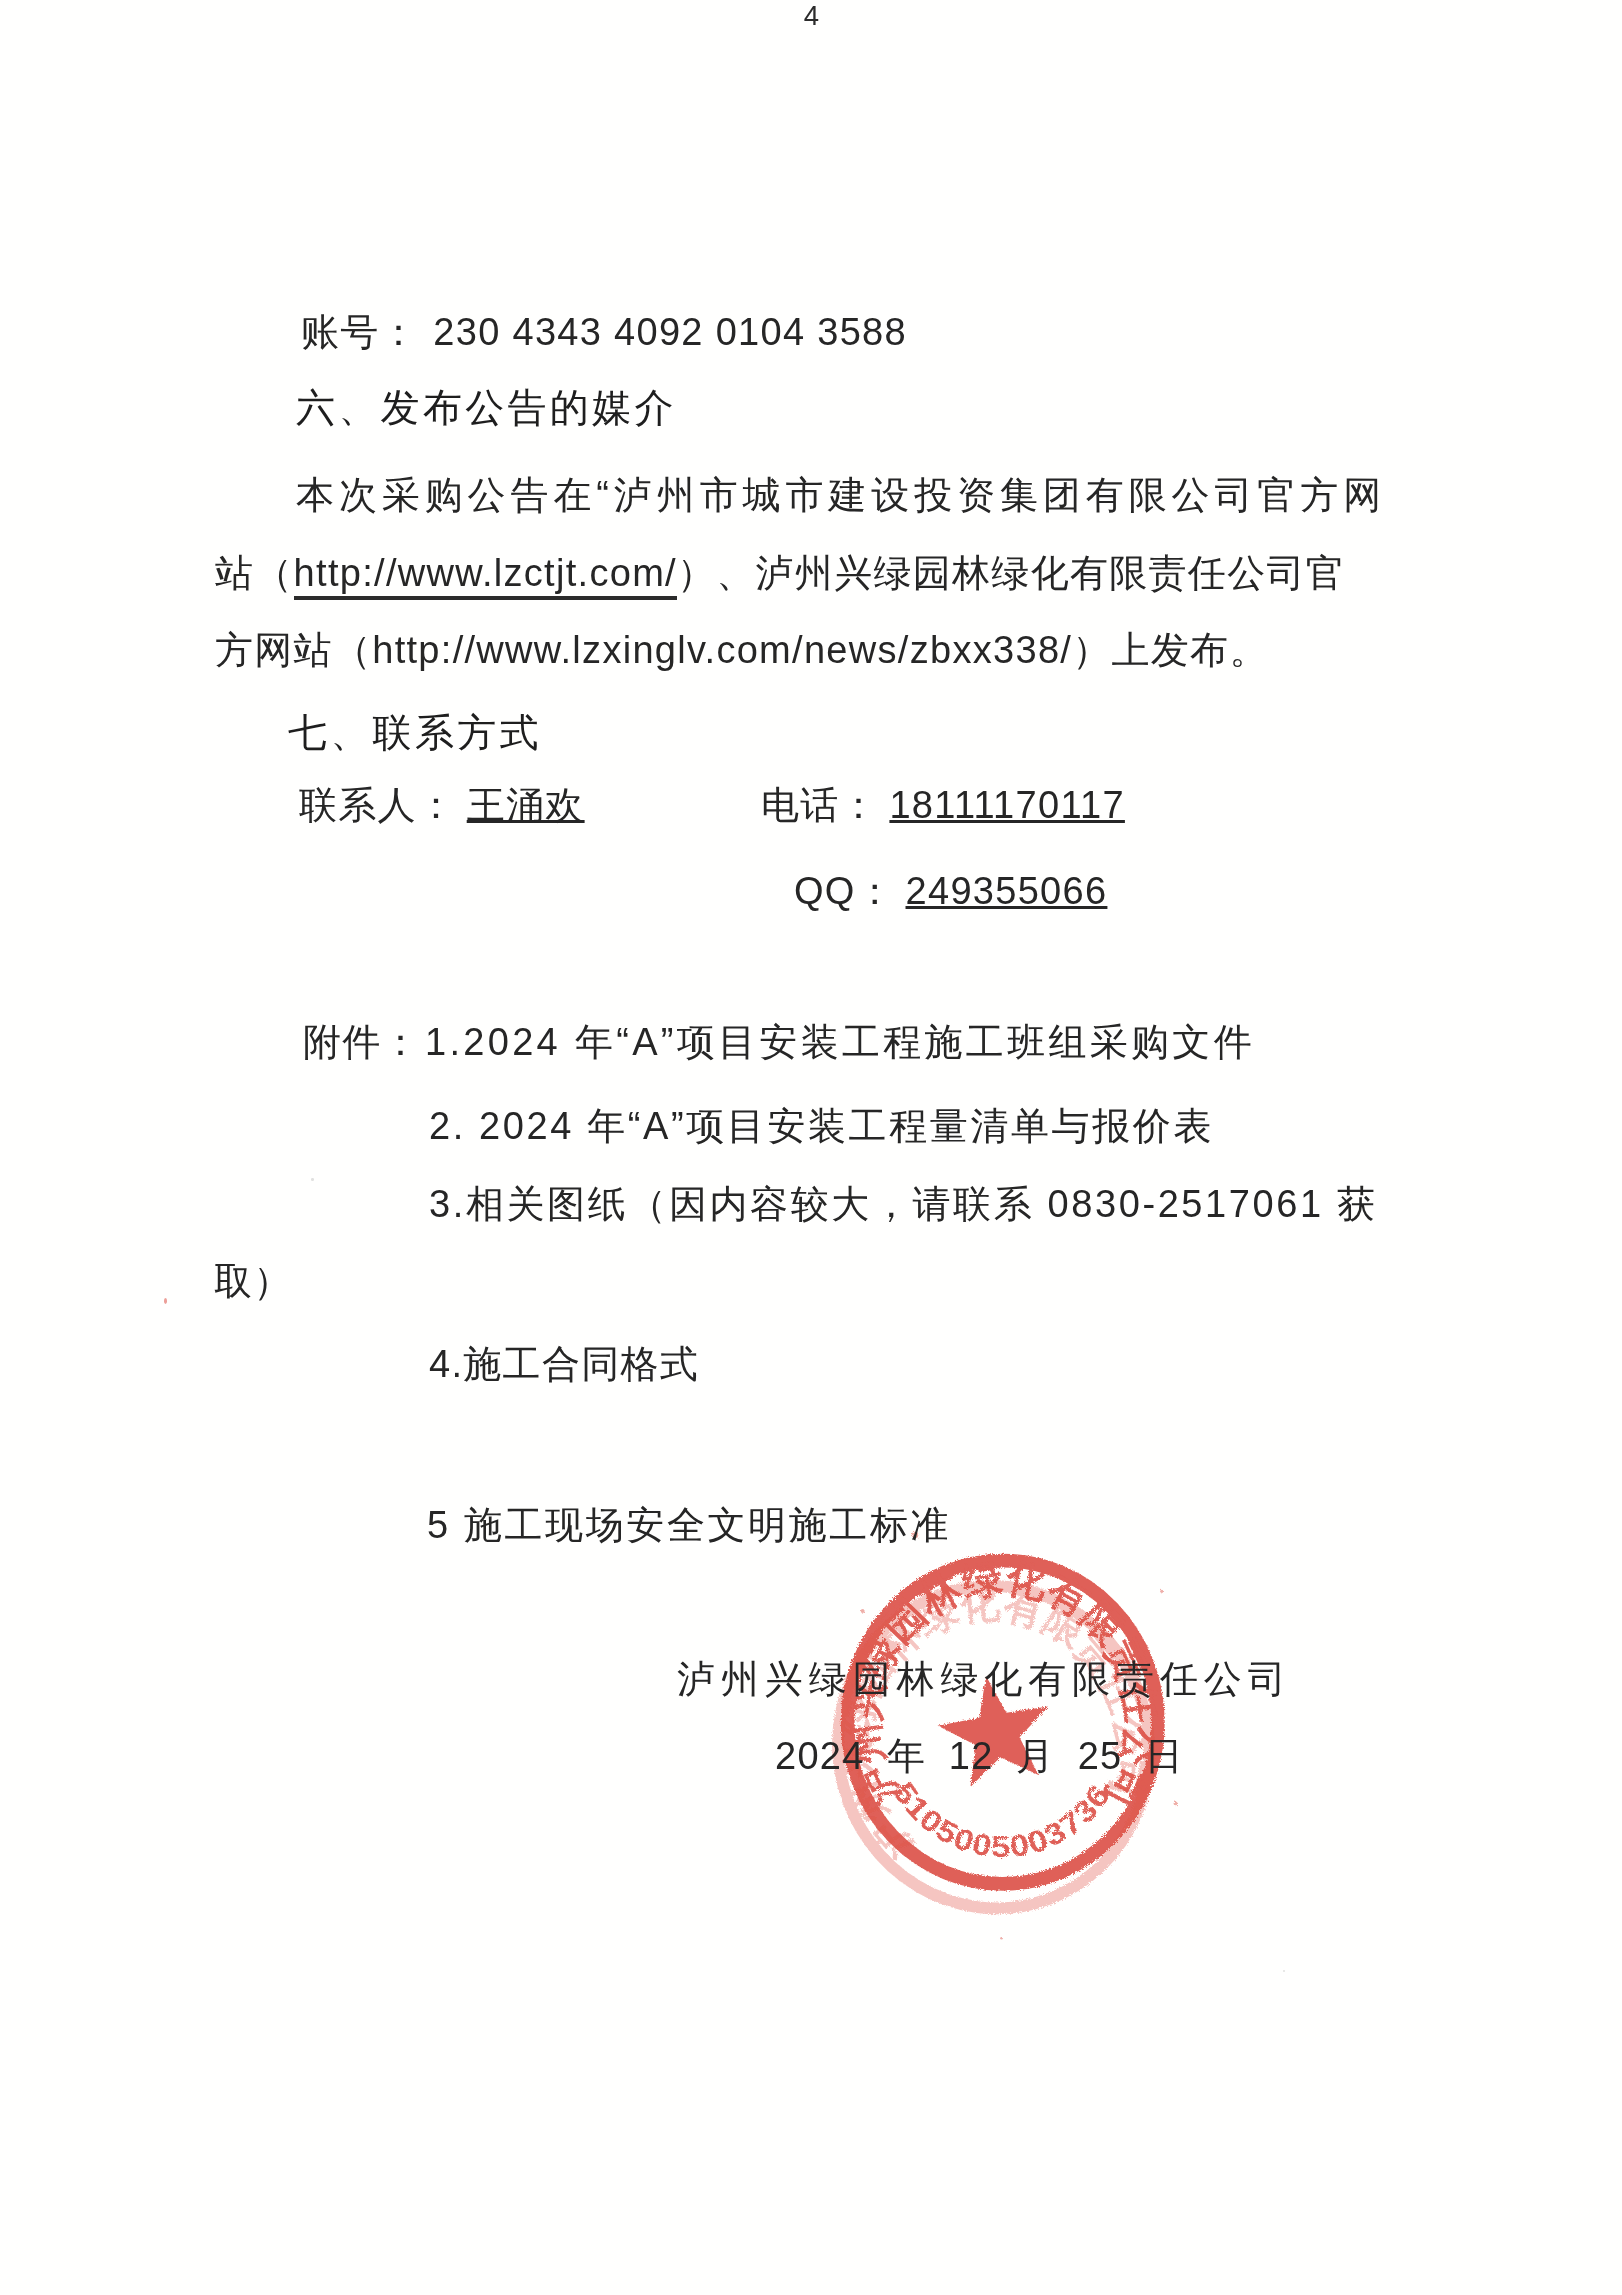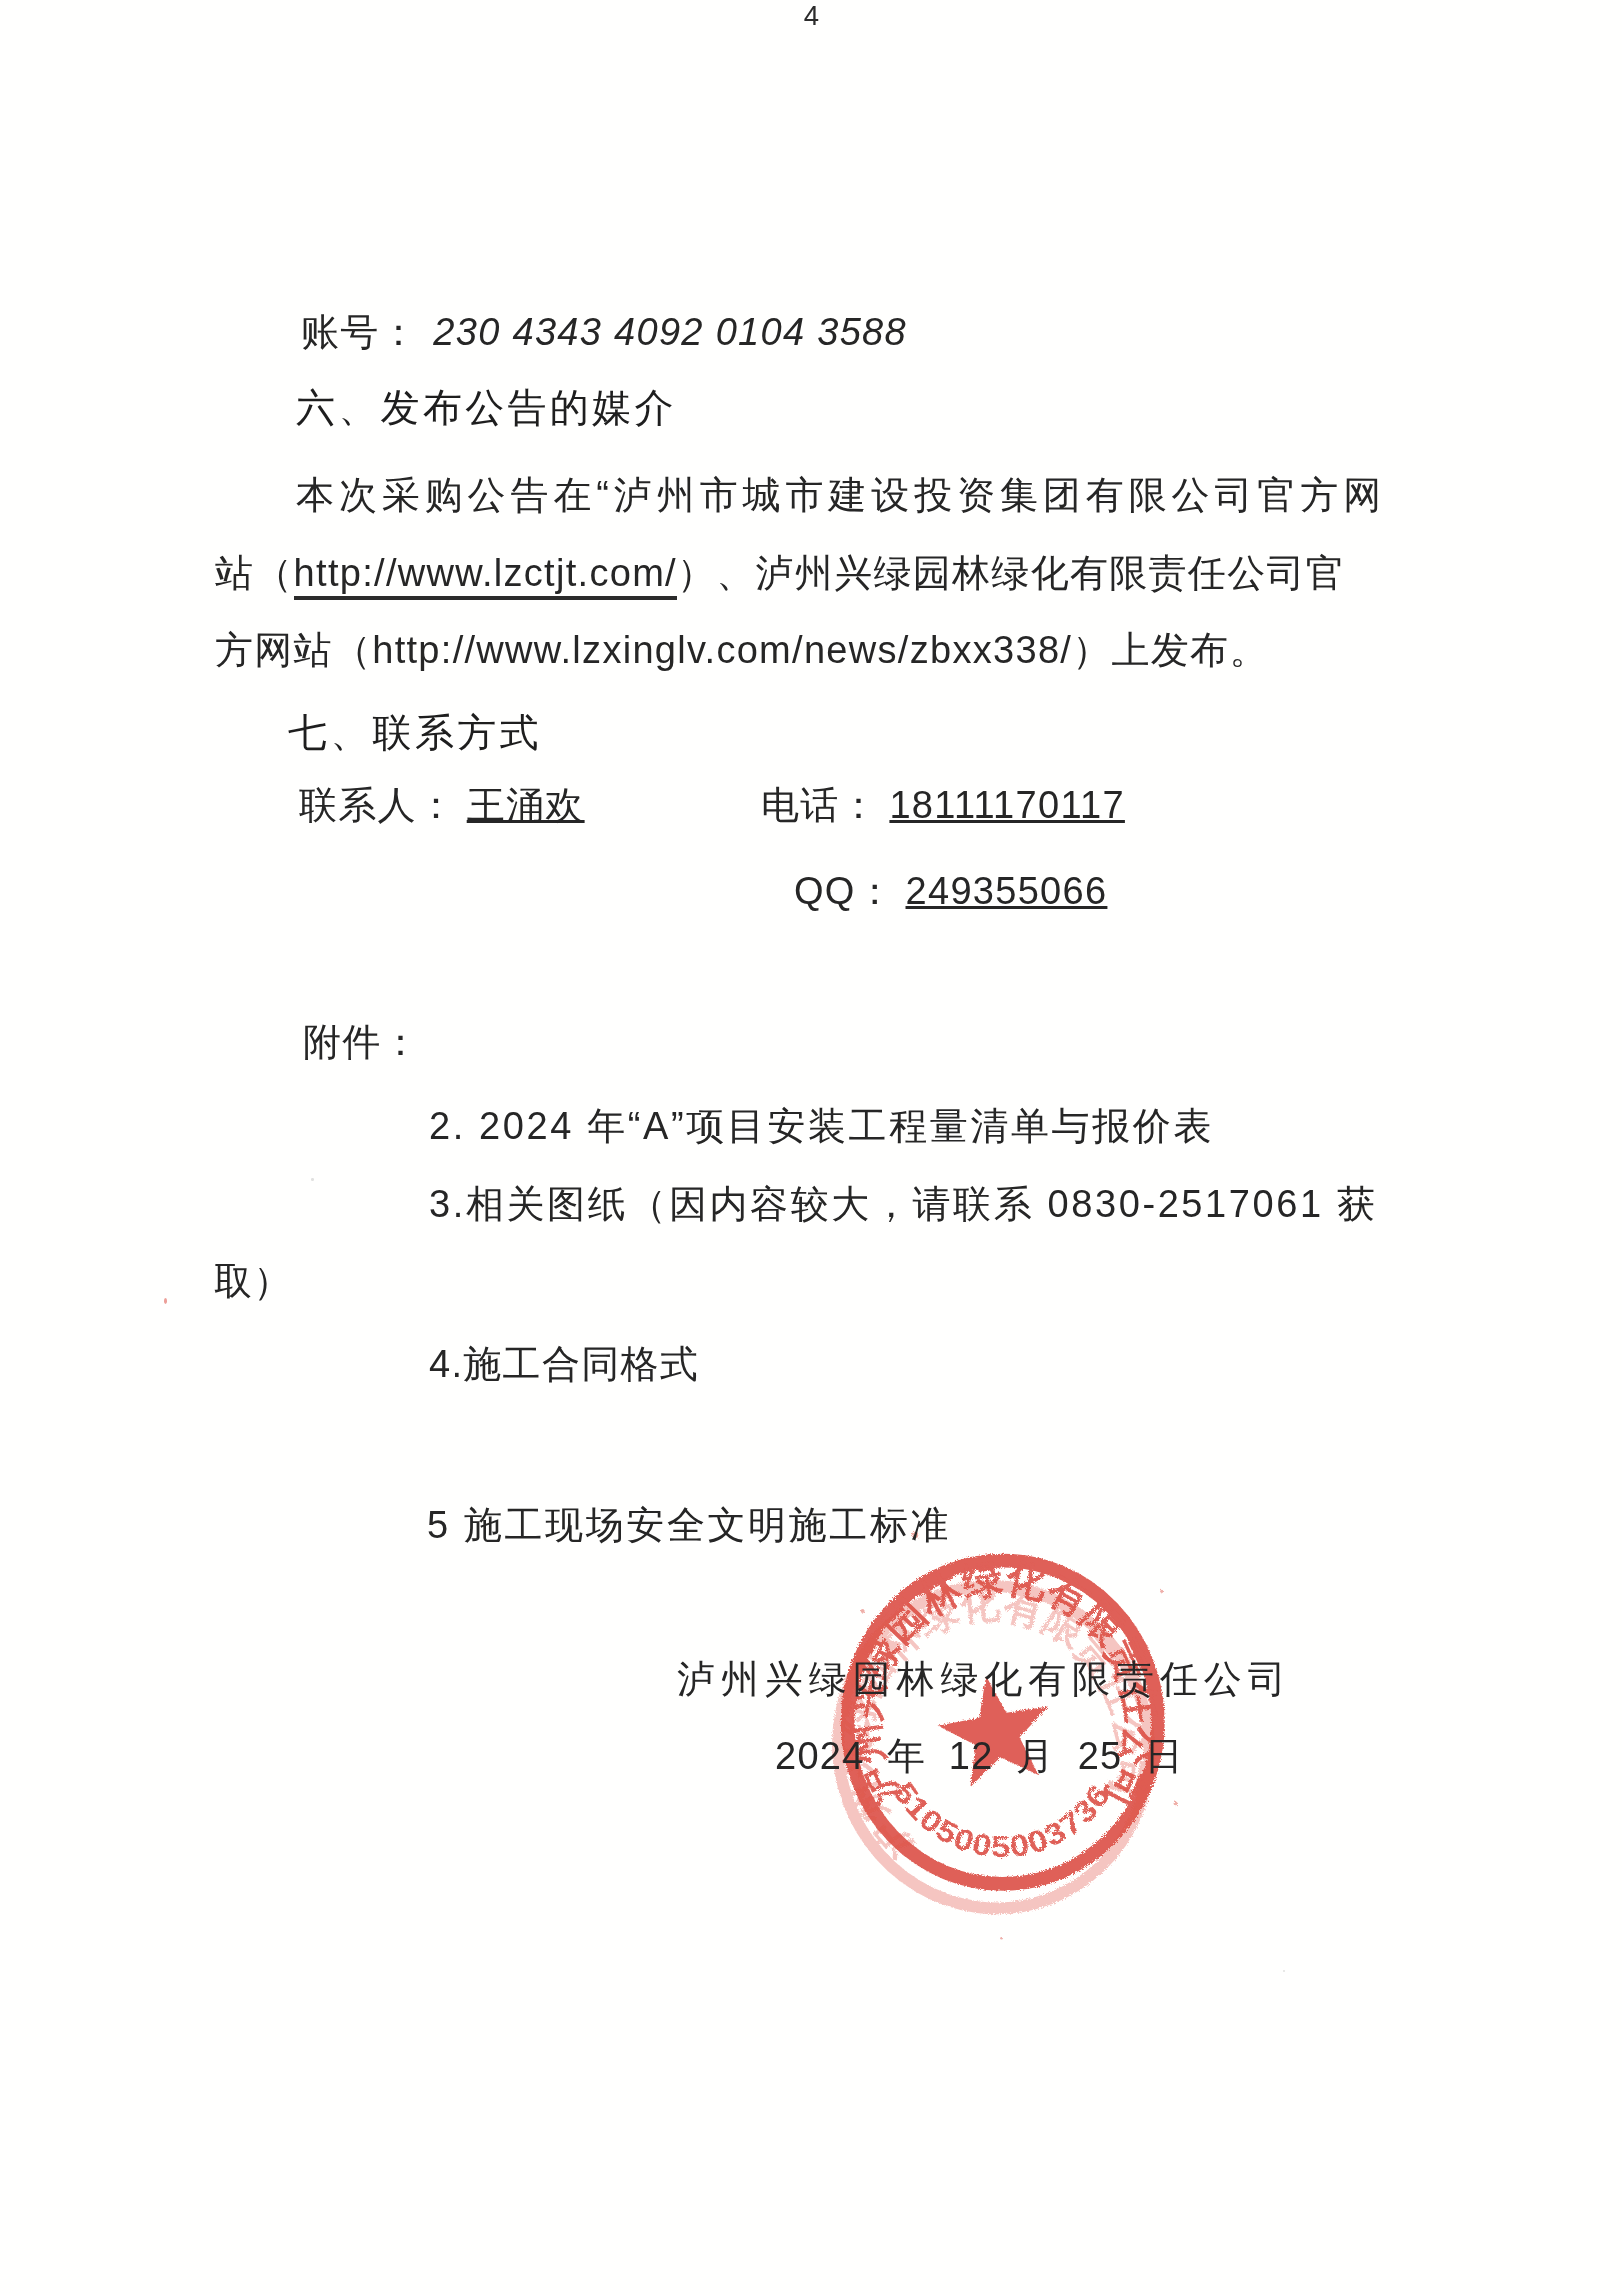--- a/index.html
+++ b/index.html
@@ -17,21 +17,21 @@
     font-size:38px;
     line-height:42px;
     letter-spacing:1.3px;
     color:#262626;
   }
   .hd{font-weight:400;font-size:39px;letter-spacing:3.3px;color:#1e1e1e;}
   .sp7{letter-spacing:4.9px;}
   .sp5{letter-spacing:3.3px;}
   .sp4{letter-spacing:2.6px;}
   .sp9{letter-spacing:5.9px;margin-top:10px;}
-  .gap20{display:inline-block;margin-left:14.4px;font-style:italic;}
+  .gap20{display:inline-block;margin-left:14.4px;}
   .gap14{display:inline-block;margin-left:10.5px;text-decoration:underline;}
   .num{font-family:"Liberation Sans", sans-serif;}
   .ulink{
     text-decoration:none;
     border-bottom:4.6px solid #2b2b2b;
     padding-bottom:2px;
   }
   .datewide{word-spacing:10.5px;}
   .pagenum{
     position:absolute;left:0;top:3198;width:100%;
@@ -111,20 +111,21 @@
   </div>
   <div class="ln txt" style="left:761px;top:784px">
     <span>电话：</span><span class="gap14 num">18111170117</span>
   </div>
 
   <div class="ln txt" style="left:794px;top:870px">
     <span class="num">QQ：</span><span class="gap14 num">249355066</span>
   </div>
 
   <div class="ln txt" style="left:303px;top:1021px">附件：</div>
+  <div class="ln txt sp5" style="left:425px;top:1021px">1.2024 年“A”项目安装工程施工班组采购文件</div>
   <div class="ln txt sp4" style="left:429px;top:1105px">2. 2024 年“A”项目安装工程量清单与报价表</div>
   <div class="ln txt sp4" style="left:429px;top:1183px">3.相关图纸（因内容较大，请联系 0830-2517061 获</div>
   <div class="ln txt" style="left:214px;top:1260px">取）</div>
   <div class="ln txt" style="left:429px;top:1343px">4.施工合同格式</div>
   <div class="ln txt sp4" style="left:427px;top:1504px">5 施工现场安全文明施工标准</div>
 
   <div class="ln txt sp9" style="left:677px;top:1648px">泸州兴绿园林绿化有限责任公司</div>
   <div class="ln txt num datewide" style="left:775px;top:1735px">2024 年 12 月 25 日</div>
 
   <div class="pagenum txt">4</div>

